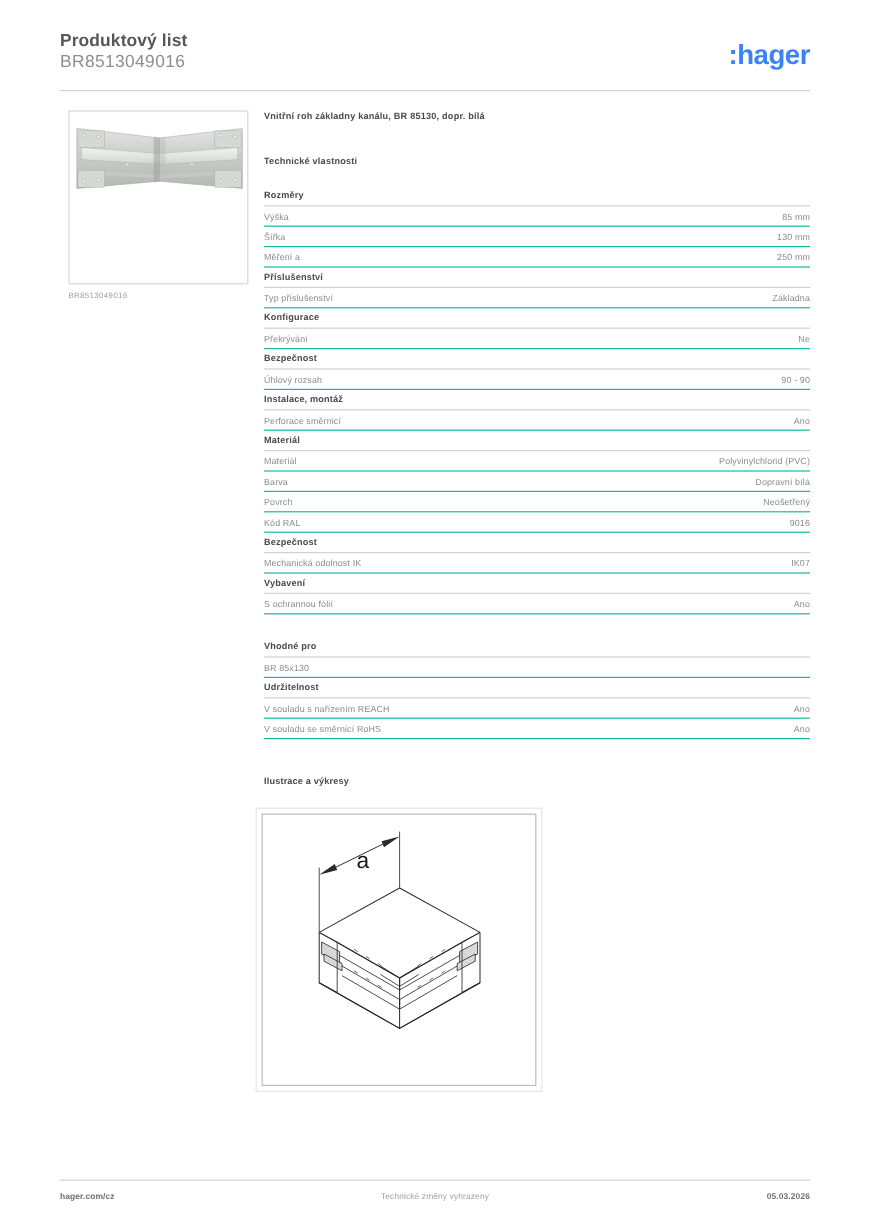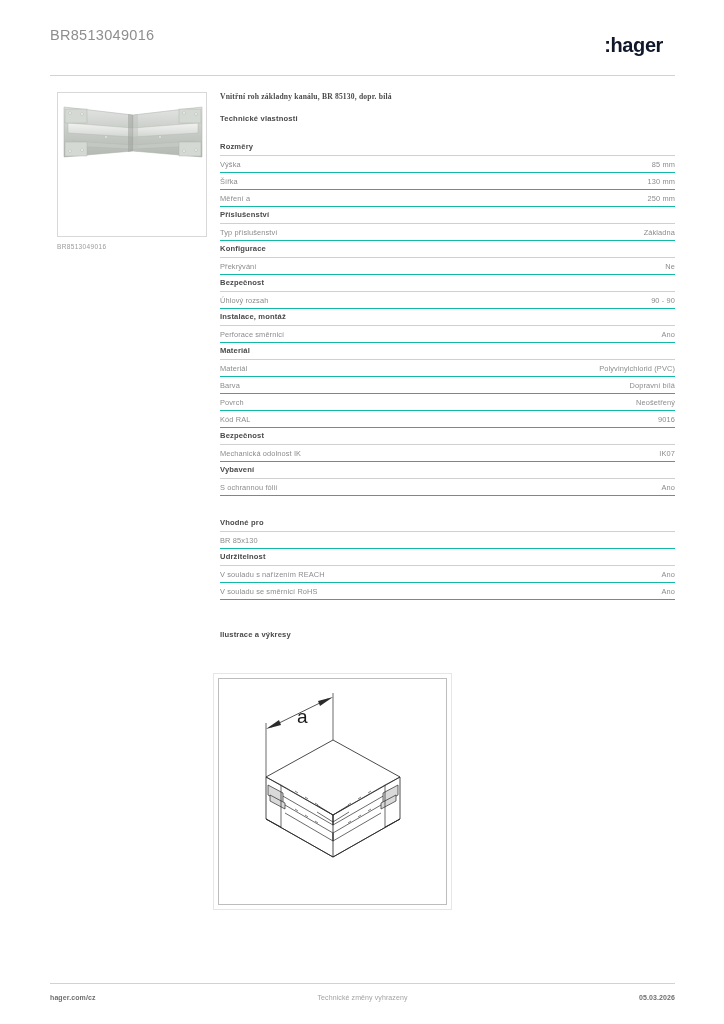--- a/index.html
+++ b/index.html
@@ -15,22 +15,22 @@
   .header { position: absolute; left: 50px; top: 26px; width: 625px; height: 48px; }
   .doc-title {
     font-size: 14.5px; font-weight: bold; color: #575757;
     letter-spacing: 0.1px; line-height: 17px;
   }
   .doc-subtitle {
     font-size: 14.5px; font-weight: normal; color: #8e8e8e;
     letter-spacing: 0.3px; line-height: 18px;
   }
   .logo {
-    position: absolute; right: 12px; top: 6px;
-    font-size: 20px; font-weight: bold; color: #0f172a;
+    position: absolute; right: 0; top: 6px;
+    font-size: 23px; font-weight: bold; color: #3b82f6;
     letter-spacing: -0.4px; line-height: 26px;
   }
   .header-rule {
     position: absolute; left: 50px; top: 75px; width: 625px;
     height: 1px; background: #d2d2d2;
   }
 
   
   .photo-box {
     position: absolute; left: 57px; top: 92px;
@@ -42,21 +42,21 @@
   .photo-caption {
     position: absolute; left: 57px; top: 243px;
     font-size: 6.5px; color: #9b9b9b; letter-spacing: 0.35px;
   }
 
   
   .content { position: absolute; left: 220px; top: 92px; width: 455px; }
 
   .product-name {
     font-size: 7.6px; font-weight: bold; color: #4a4a4a;
-    letter-spacing: 0.18px; margin-bottom: 13px; font-family: Liberation Serif, serif;
+    letter-spacing: 0.18px; margin-bottom: 29px;
   }
   .tech-heading {
     font-size: 7.6px; font-weight: bold; color: #4a4a4a;
     letter-spacing: 0.18px; margin-bottom: 19px;
   }
 
   .group { margin-bottom: 3px; }
   .group.spaced { margin-top: 22px; }
   .group-title {
     font-size: 7.6px; font-weight: bold; color: #4a4a4a;
@@ -113,20 +113,21 @@
     position: absolute; right: 0; top: 0;
     font-size: 7px; font-weight: bold; color: #6f6f6f; letter-spacing: 0.1px;
   }
 </style>
 </head>
 <body>
 
 <div class="page">
 
   <div class="header">
+    <div class="doc-title">Produktový list</div>
     <div class="doc-subtitle">BR8513049016</div>
     <div class="logo">:hager</div>
   </div>
   <div class="header-rule"></div>
 
   <div class="photo-box">
     <div class="photo-inner">
       <svg width="150" height="62" viewBox="0 0 150 62" xmlns="http://www.w3.org/2000/svg">
         <defs>
           <linearGradient id="gmet" x1="0" y1="0" x2="0" y2="1">

